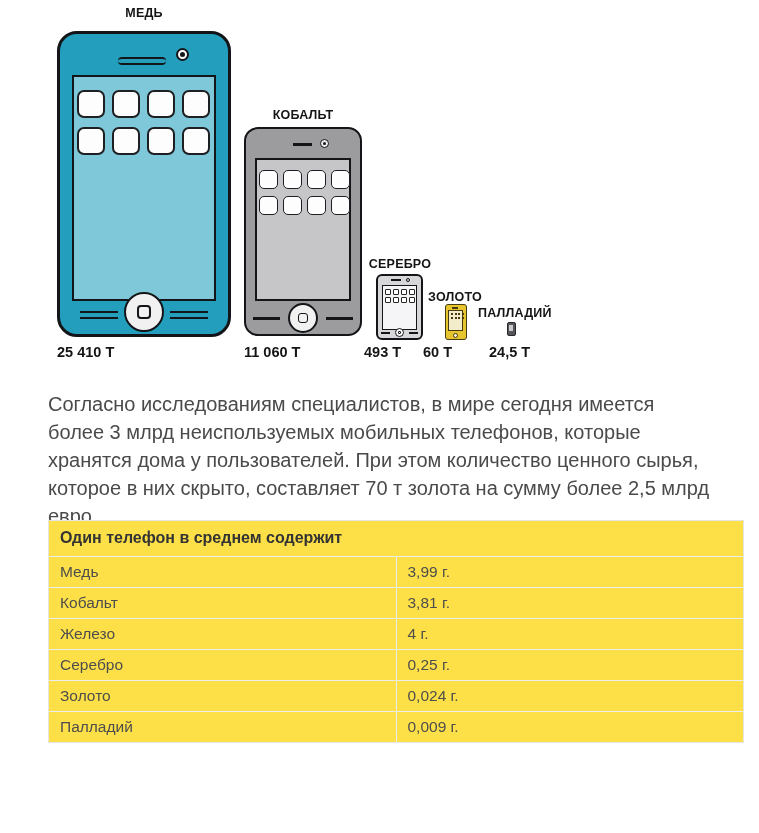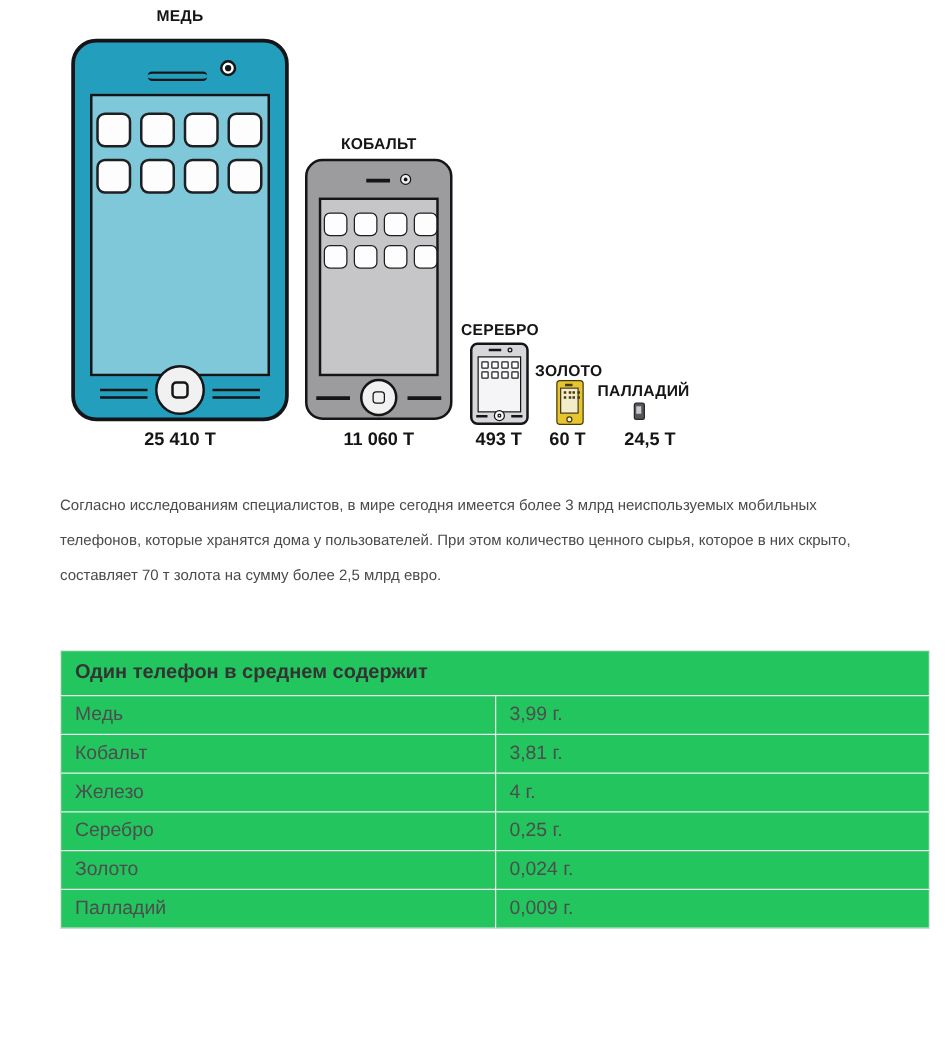--- a/index.html
+++ b/index.html
@@ -9,21 +9,21 @@
     font-family:"Liberation Sans", sans-serif;
     color:#1a1a1a; overflow:hidden;
   }
 
   
   .infographic { position:absolute; left:0; top:0; width:759px; height:385px; }
 
   .lbl { position:absolute; font-size:12.5px; font-weight:700; color:#151515;
          text-align:center; letter-spacing:.2px; }
   .val { position:absolute; top:344px; font-size:14.5px; font-weight:700;
-         color:#151515; text-align:center; }
+         color:#151515; }
 
   .phone { position:absolute; }
   .phone > * { position:absolute; }
 
   
   .p1 { left:57px; top:31px; width:174px; height:306px;
         border:3px solid #141518; border-radius:20px; }
   .p1 .speaker { left:58px; top:23px; width:48px; height:8px;
         border-top:2.5px solid #141518; border-bottom:2.5px solid #141518;
         border-radius:4px; }
@@ -97,25 +97,25 @@
   .p4 .home { left:7px; bottom:1px; width:5px; height:5px;
         border:1px solid #453b0f; border-radius:50%; background:#f6f1d6; }
 
   
   .p5 { left:507px; top:322px; width:9px; height:14px;
         border:1.5px solid #27272a; border-radius:2px; }
   .p5 .screen { left:1px; top:2px; width:4px; height:6px; }
 
   
   .article-text { position:absolute; left:48px; top:390px; width:664px;
-        font-size:12px; line-height:28px; color:#4a4a4a; }
+        font-size:20px; line-height:28px; color:#4a4a4a; }
 
   
   .info-table { position:absolute; left:48px; top:520px; width:696px;
-        border-collapse:collapse; background:#22c55e;
+        border-collapse:collapse; background:#fde047;
         border:1px solid #e4e4e4; table-layout:fixed; }
   .info-table th { text-align:left; font-size:16px; font-weight:700;
         color:#333333; padding:7px 11px 8px; line-height:20px;
         border-bottom:1px solid #ededed; }
   .info-table td { font-size:15.5px; color:#4d4d4d;
         padding:5px 11px 6px; line-height:19px;
         border-top:1px solid #ededed; }
   .info-table td.c1 { width:377px; }
   .info-table td.c2 { border-left:1px solid #ededed; }
 </style>

